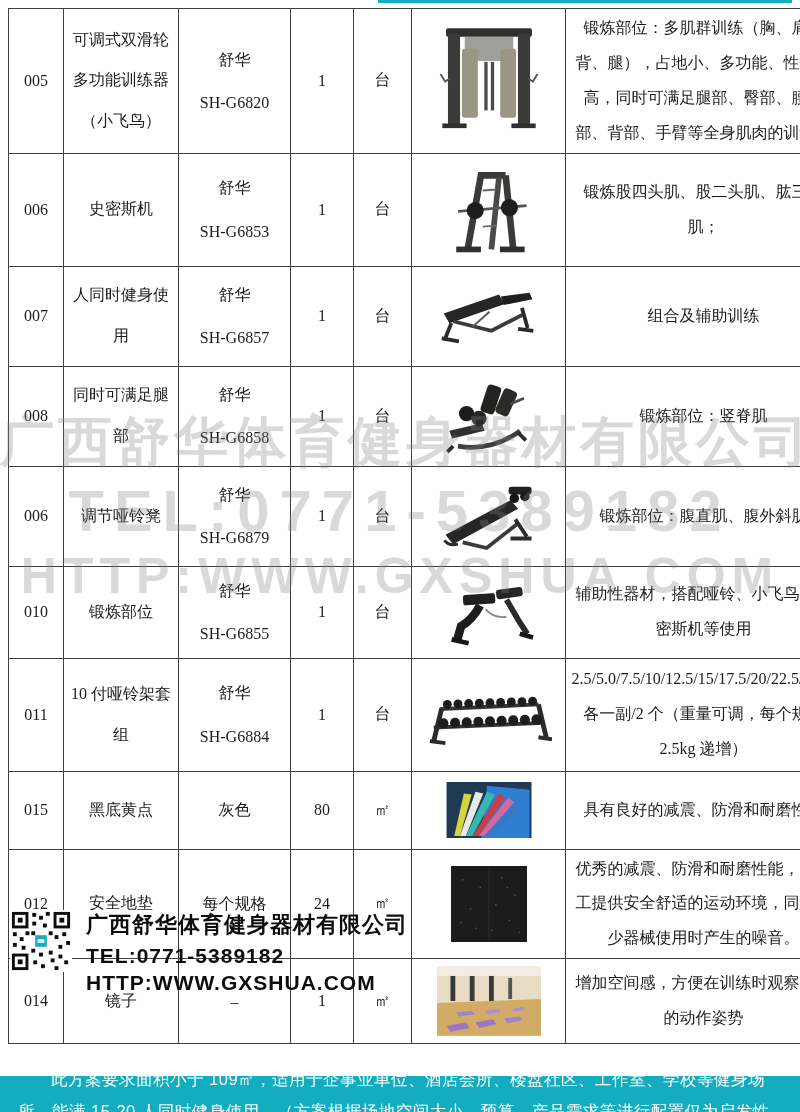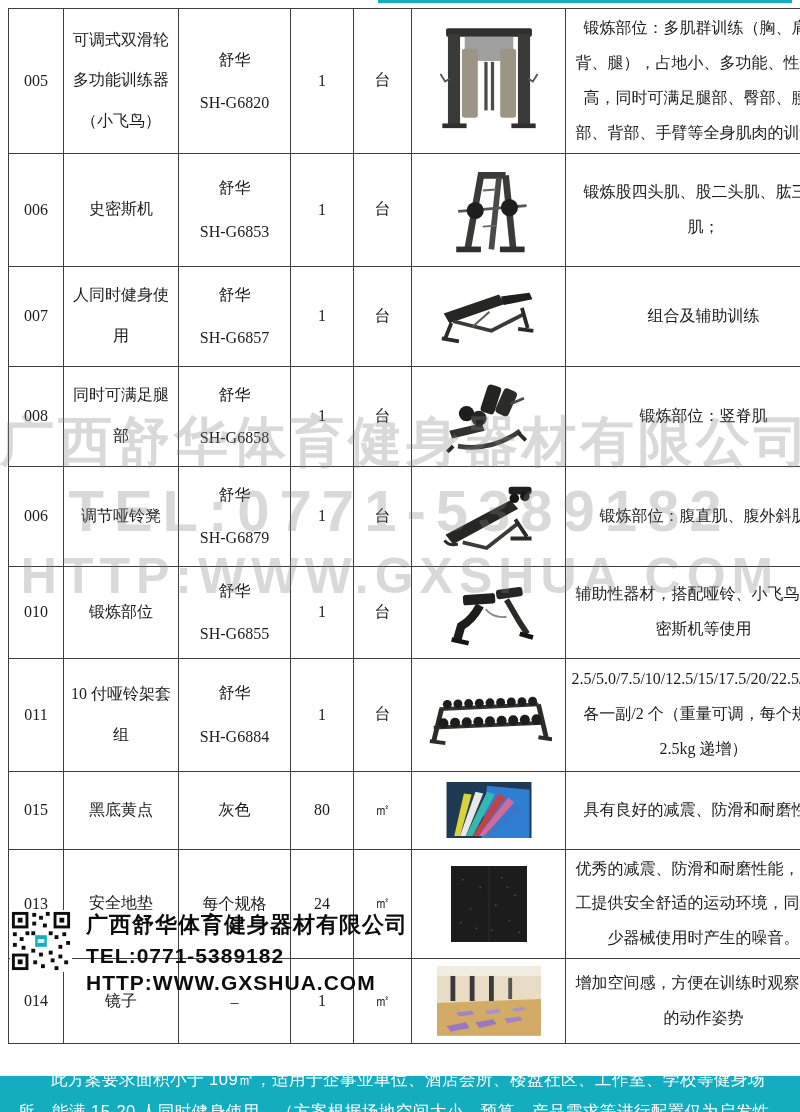--- a/index.html
+++ b/index.html
@@ -262,21 +262,21 @@
               <polygon points="27,56 54,12 61,16 33,56" fill="#c4414a"></polygon>
               <polygon points="33,56 64,16 70,21 39,56" fill="#d4699c"></polygon>
               <polygon points="39,56 72,22 78,28 45,56" fill="#3a77c8"></polygon>
             </svg>
           </div>
         </td>
         <td class="c-desc">具有良好的减震、防滑和耐磨性能</td>
       </tr>
 
       <tr style="height:107px;">
-        <td class="c-no">013</td>
+        <td class="c-no">012</td>
         <td class="c-name">安全地垫</td>
         <td class="c-brand">
           <span class="brand-line">每个规格</span>
           <span class="brand-line"></span>
         </td>
         <td class="c-qty">24</td>
         <td class="c-unit">㎡</td>
         <td class="c-img">
           <div class="imgbox">
             <svg viewBox="0 0 78 78" width="76" height="76">

